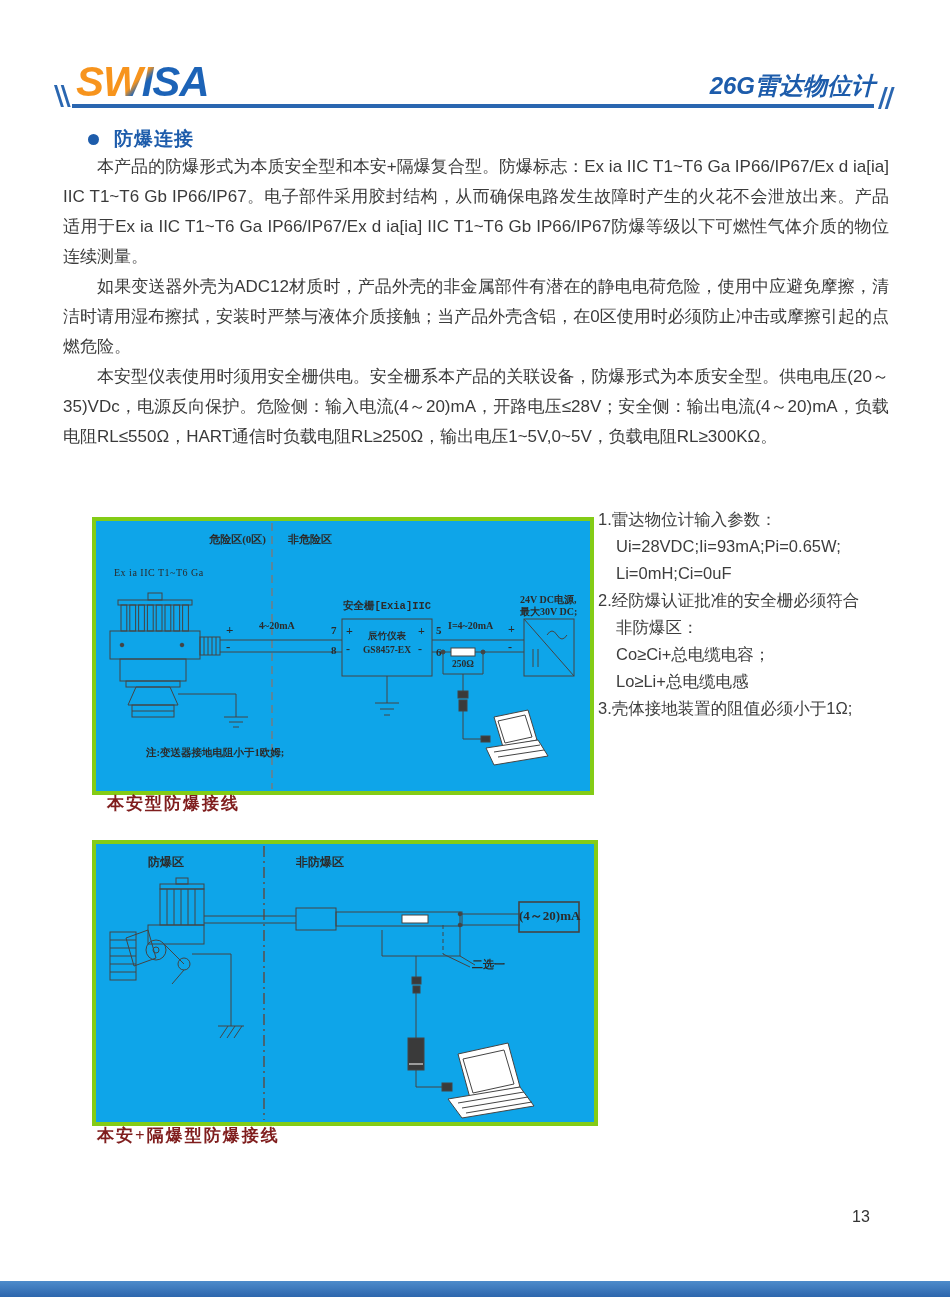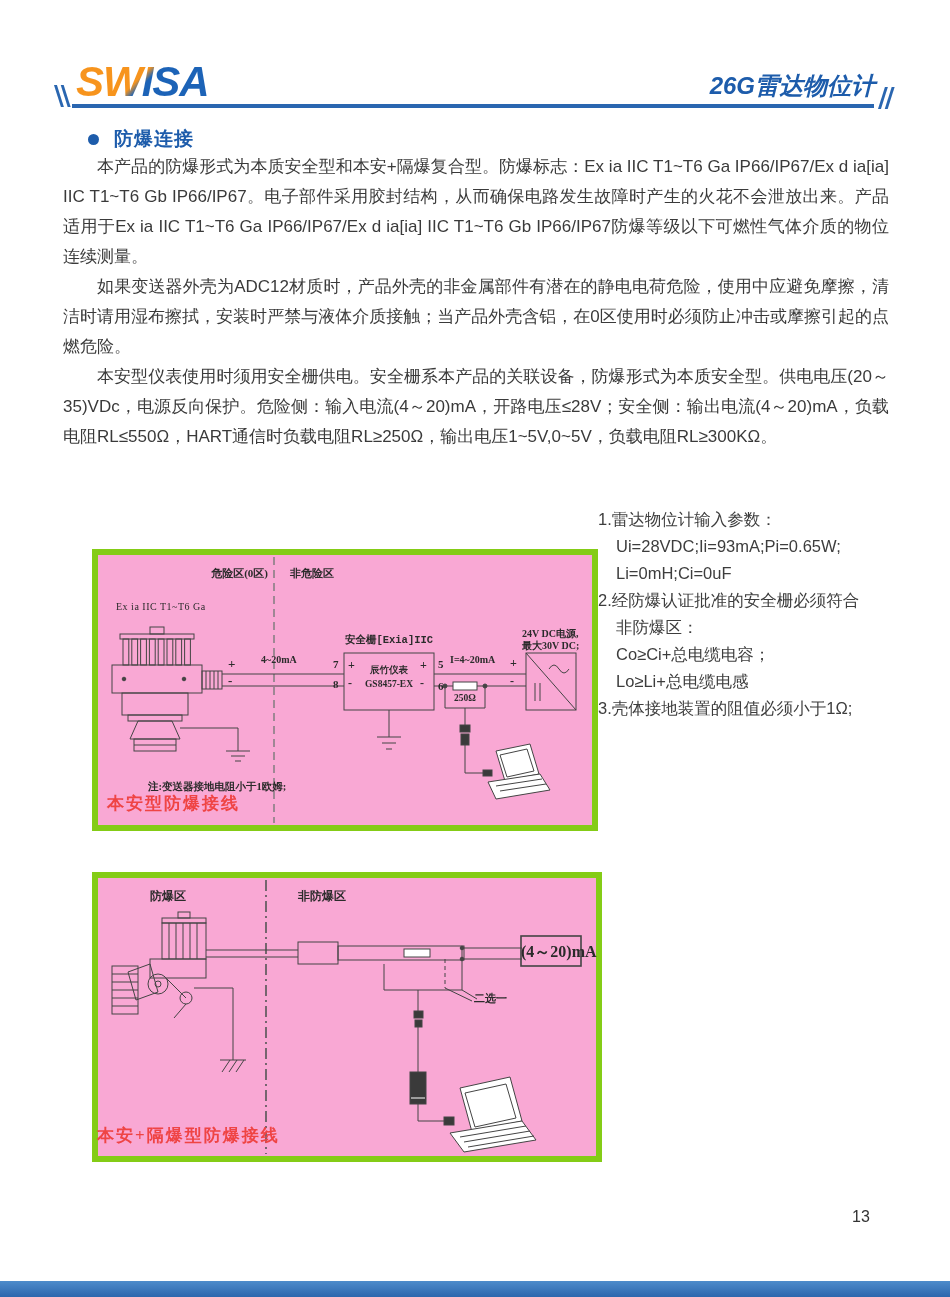--- a/index.html
+++ b/index.html
@@ -21,27 +21,27 @@
   .header-rule{left:72px;top:104px;width:802px;height:4px;background:#2a66b0;}
 
   
   .bullet{left:88px;top:134px;width:11px;height:11px;border-radius:50%;background:#1d5cab;}
   .sec-title{left:114px;top:126px;font-size:19px;font-weight:bold;color:#1d5cab;letter-spacing:1px;}
   .bodytext{left:63px;top:152px;width:826px;font-size:17px;line-height:30px;text-align:justify;
             color:#3a3a3a;}
   .bodytext p{margin:0;text-indent:2em;}
 
   
-  .dbox{border:6px solid #84cc16;background:#f9a8d4;margin-top:32px;}
+  .dbox{border:4px solid #84cc16;background:#0ea5e9;}
   .diag1{left:92px;top:517px;width:494px;height:270px;}
   .diag2{left:92px;top:840px;width:498px;height:278px;}
   .dbox svg{position:absolute;left:0;top:0;}
   .dlabel{position:absolute;font-family:"Liberation Serif",serif;font-weight:bold;color:#2b2b2b;
           white-space:nowrap;line-height:1.1;}
-  .caption{font-family:"Liberation Serif",serif;font-size:17px;font-weight:600;color:#ef4444;
+  .caption{font-family:"Liberation Serif",serif;font-size:17px;font-weight:600;color:#7f1d1d;
            letter-spacing:2px;white-space:nowrap;}
   .caption1{left:107px;top:792px;}
   .caption2{left:97px;top:1124px;}
 
   
   .notes{left:598px;top:506px;width:350px;font-size:16.5px;line-height:27px;color:#3d3d3d;}
   .notes div{white-space:nowrap;}
   .notes .indent{padding-left:18px;}
 
   
@@ -246,21 +246,21 @@
         <line x1="362" y1="259" x2="428" y2="248"></line>
         <line x1="366" y1="264" x2="432" y2="253"></line>
         <line x1="370" y1="269" x2="436" y2="258"></line>
 
         <rect x="423" y="58" width="60" height="30" stroke-width="1.6"></rect>
       </g>
     </svg>
 
     <div class="dlabel" style="left:52px;top:12px;font-size:12px;">防爆区</div>
     <div class="dlabel" style="left:200px;top:12px;font-size:12px;">非防爆区</div>
-    <div class="dlabel" style="left:423px;top:65px;width:60px;text-align:center;font-size:16px;">(4～20)mA</div>
+    <div class="dlabel" style="left:423px;top:65px;width:60px;text-align:center;font-size:13px;">(4～20)mA</div>
     <div class="dlabel" style="left:376px;top:114px;font-size:11px;">二选一</div>
   </div>
   <div class="abs caption caption2">本安+隔爆型防爆接线</div>
 
   <div class="abs page-num">13</div>
   <div class="abs footer-bar"></div>
 
 </div>
 
 </body></html>

